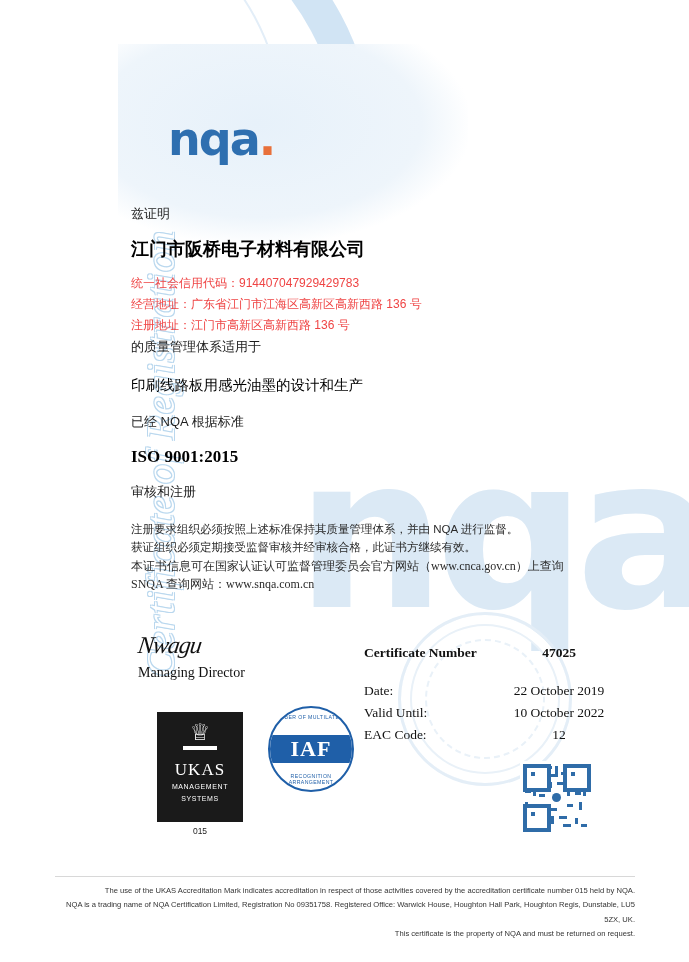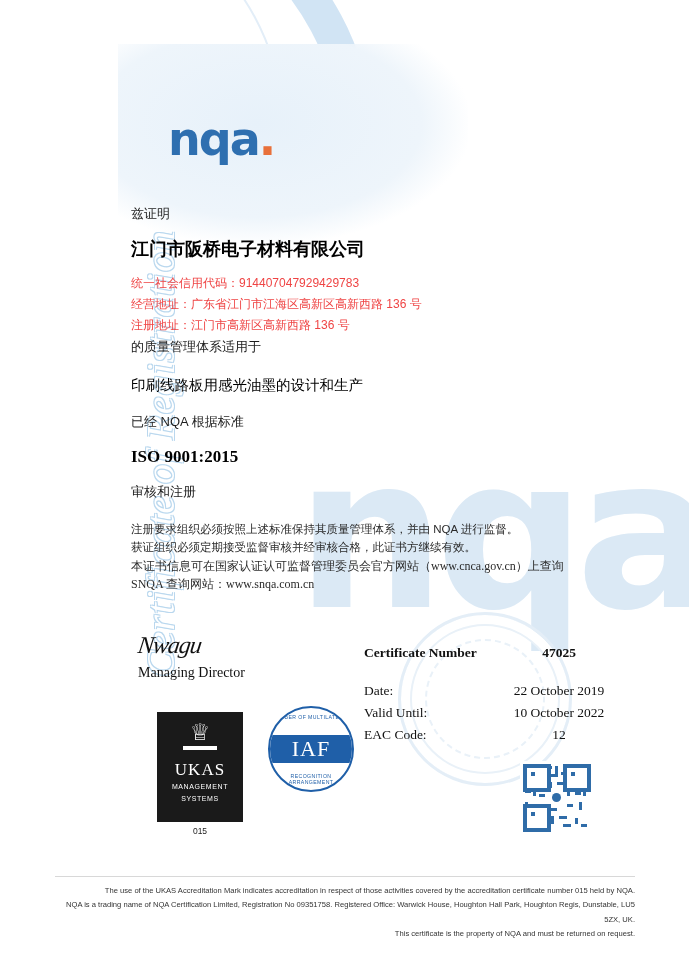--- a/index.html
+++ b/index.html
@@ -302,21 +302,21 @@
   .iaf .ring-text-top { top: 6px; }
   .iaf .ring-text-bottom { bottom: 5px; }
   .iaf .band {
     position: absolute;
     left: 0; right: 0;
     top: 27px;
     height: 28px;
     background: #1f5fa8;
     color: #fff;
     font-family: "Liberation Serif", serif;
-    font-weight: normal;
+    font-weight: bold;
     font-size: 22px;
     line-height: 28px;
     text-align: center;
     letter-spacing: 1px;
   }
 
   
   .qr {
     position: absolute;
     left: 520px;

